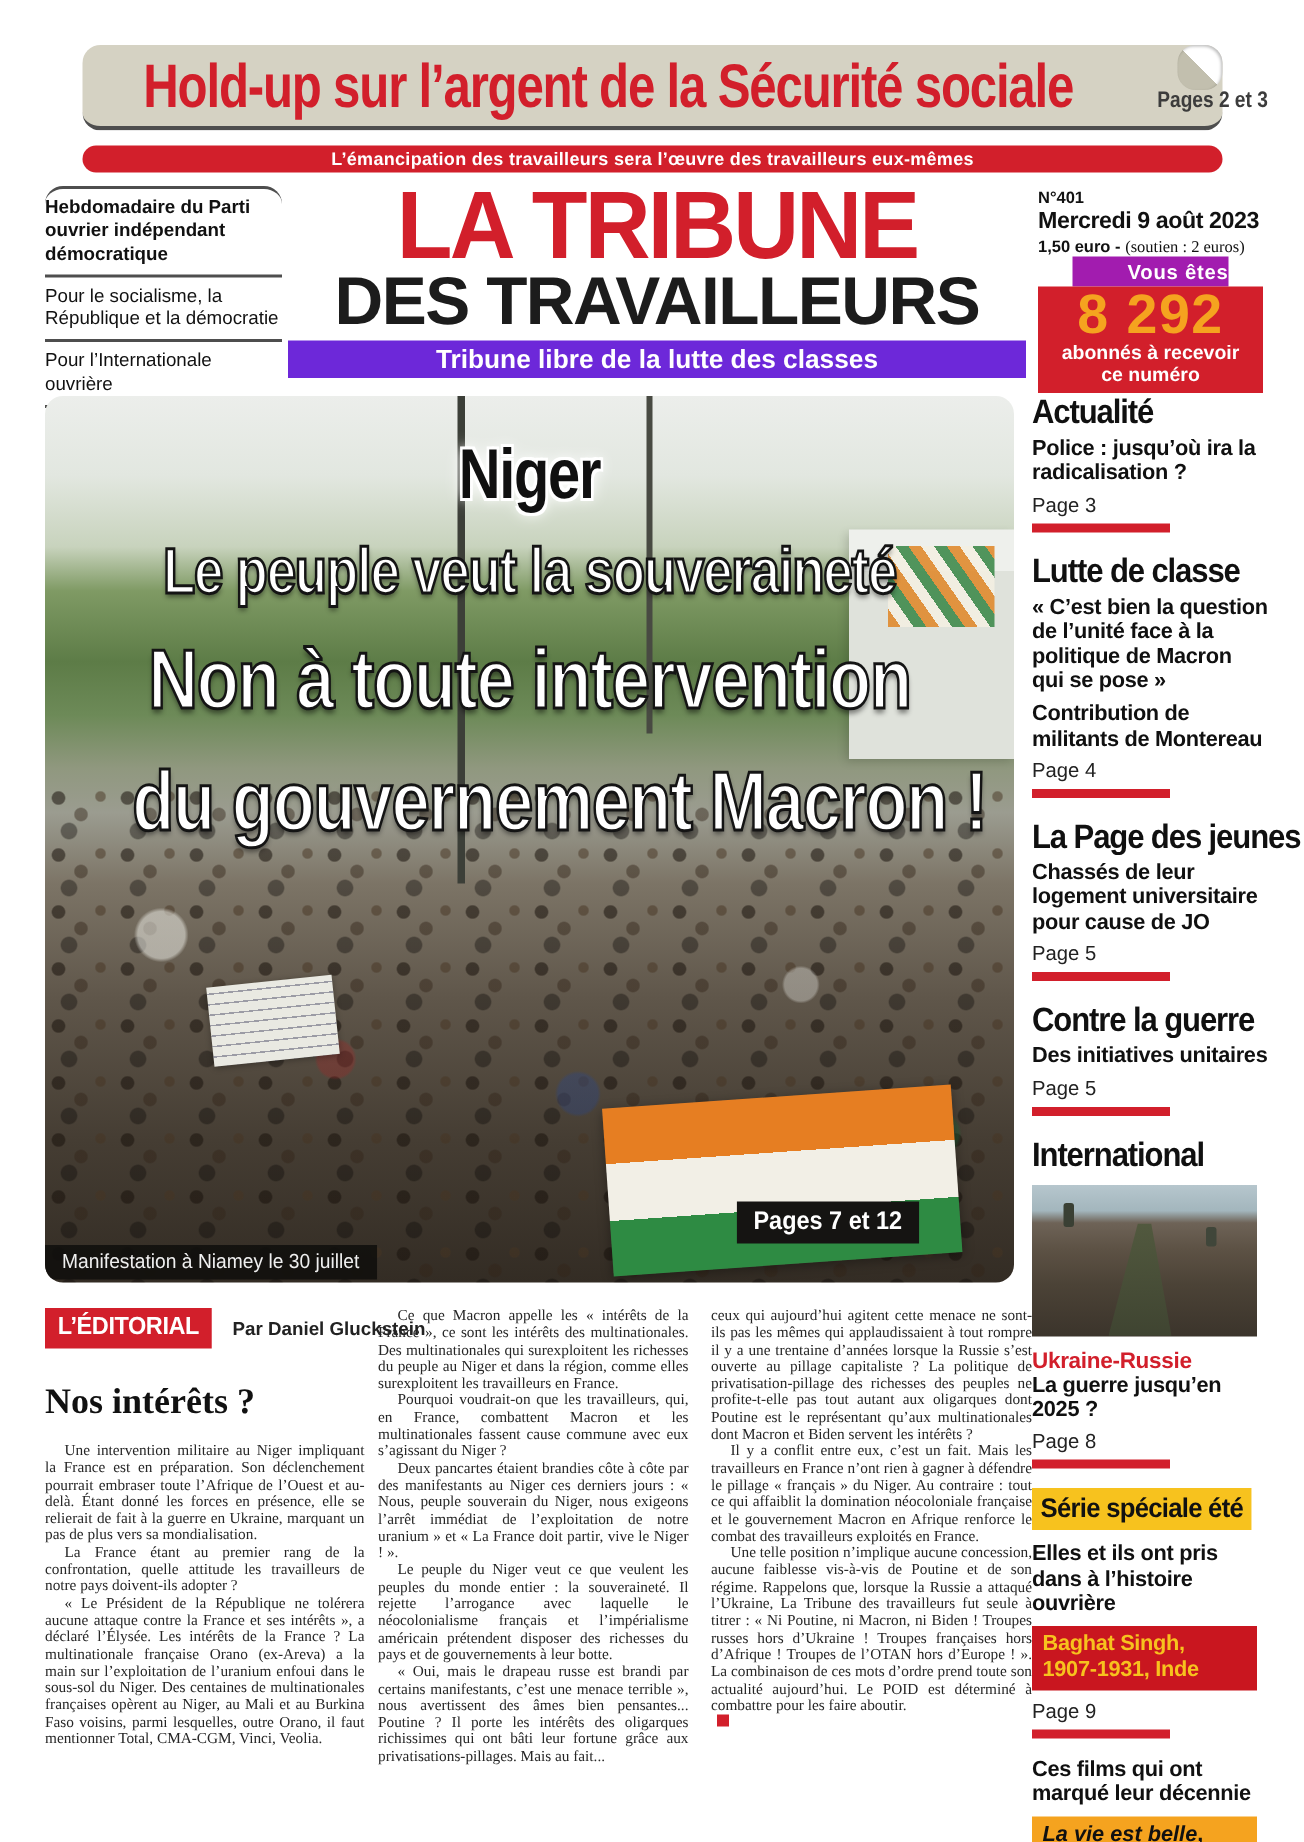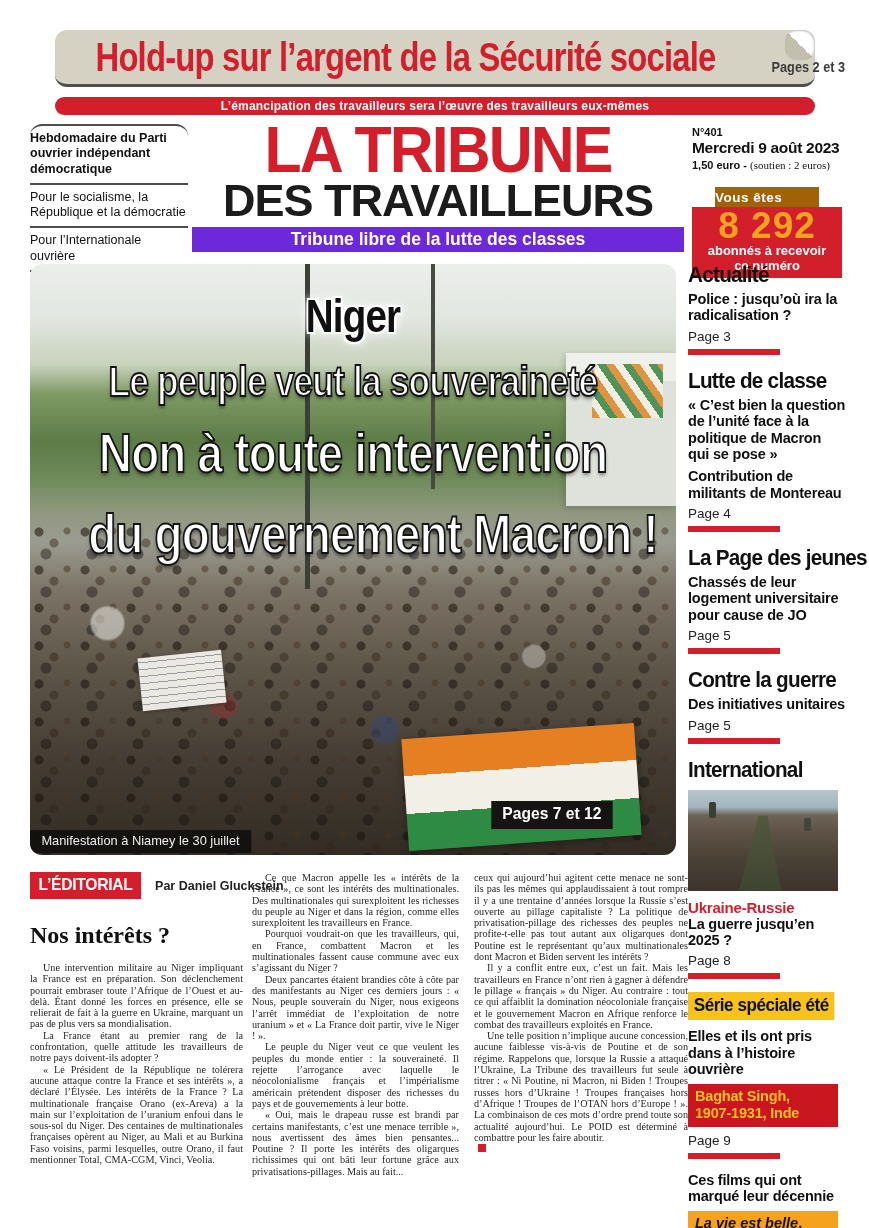--- a/index.html
+++ b/index.html
@@ -34,21 +34,21 @@
   .mh-t2 { color:#1c1c1c; font-weight:bold; font-size:45px; line-height:1.0; letter-spacing:-1px;
            transform:scaleX(1.0); white-space:nowrap; margin-top:-2px; }
   .mh-tagline { margin-top:4px; background:#6d28d9; height:25px; display:flex; align-items:center; justify-content:center; }
   .mh-tagline span { color:#fff; font-weight:bold; font-size:17.5px; }
   .mh-right { left:692px; top:126px; width:150px; }
   .iss-num { font-weight:bold; font-size:11px; color:#111; }
   .iss-date { font-weight:bold; font-size:15.5px; color:#111; margin:1px 0 2px; letter-spacing:-0.3px; white-space:nowrap; }
   .iss-price { font-size:11px; color:#111; white-space:nowrap; }
   .iss-price .pb { font-weight:bold; }
   .iss-price .pl { font-family:"Liberation Serif", serif; font-size:11px; }
-  .sub-tab { margin:16px auto 0; width:104px; height:20px; background:#a16207; display:flex; align-items:center; justify-content:flex-start; }
+  .sub-tab { margin:0 auto 0; width:104px; height:20px; background:#a21caf; display:flex; align-items:center; justify-content:flex-end; }
   .sub-tab span { color:#fff; font-weight:bold; font-size:13.5px; letter-spacing:0.5px; }
   .sub-box { width:150px; background:#d21f2b; text-align:center; padding:0 2px 5px; }
   .sub-count { color:#f5a31f; font-weight:bold; font-size:37px; line-height:1.0; letter-spacing:1px; }
   .sub-line { color:#fff; font-weight:bold; font-size:13px; line-height:1.12; }
 
   
   .photo { left:30px; top:264px; width:646px; height:591px; overflow:hidden;
     background:linear-gradient(180deg,#eceeeb 0%, #e2e7e0 9%, #c8d3bd 17%, #7f9a64 22%, #5d7c47 30%,
                #6d8a58 36%, #90987f 42%, #9b9c90 47%, #7c7466 55%, #5f564a 68%, #453d33 84%, #332c24 100%); }
   .photo .building { position:absolute; right:0; top:15%; width:17%; height:26%;

